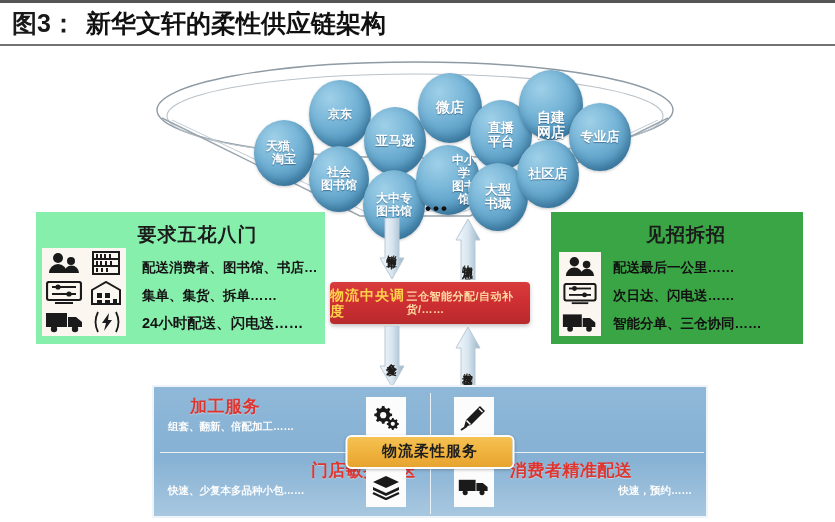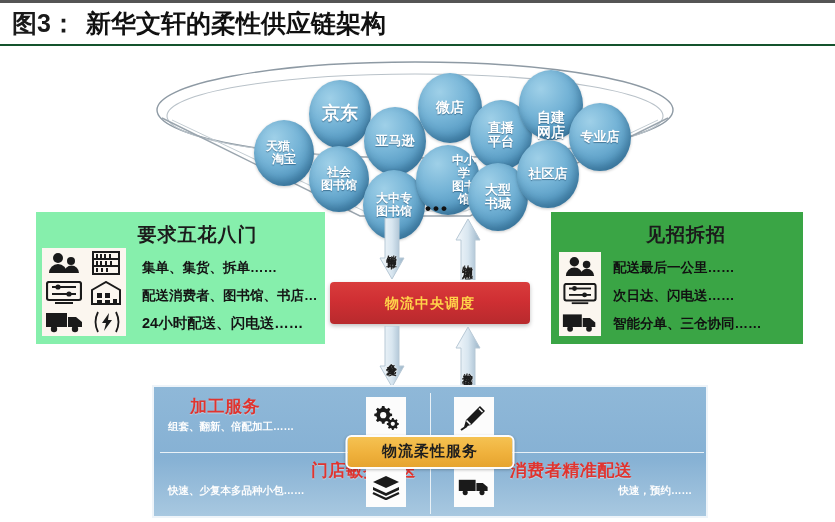--- a/index.html
+++ b/index.html
@@ -8,21 +8,21 @@
     background:#ffffff;
     font-family:"Liberation Sans","DejaVu Sans",sans-serif;
     overflow:hidden;
     position:relative;
   }
 
   
   .hdr{
     position:absolute;left:0;top:0;width:835px;height:46px;
     border-top:3px solid #555;
-    border-bottom:2px solid #14532d;
+    border-bottom:2px solid #737373;
     box-sizing:border-box;
     display:flex;align-items:center;
   }
   .hdr-inner{display:flex;align-items:baseline;padding-left:12px;}
   .fig-no{
     font-size:25px;font-weight:bold;color:#1a1a1a;
     letter-spacing:0px;white-space:nowrap;
   }
   .fig-title{
     font-size:25px;font-weight:bold;color:#111;
@@ -164,21 +164,21 @@
       <path d="M 12 70 L 210 168 L 320 168 L 518 70" fill="none" stroke="#9aa5ae" stroke-width="1.4"></path>
       <path d="M 22 72 L 214 163 L 316 163 L 508 72" fill="none" stroke="#c3ccd2" stroke-width="1"></path>
     </svg>
   </div>
 
   <div>
     <div class="bubble" style="left:254px;top:72px;width:60px;height:66px;font-size:12px;">
       <span style="white-space:pre-line;">天猫、
 淘宝</span>
     </div>
-    <div class="bubble" style="left:309px;top:32px;width:62px;height:68px;font-size:18px;">
+    <div class="bubble" style="left:309px;top:32px;width:62px;height:68px;font-size:12px;">
       <span style="white-space:pre-line;">京东</span>
     </div>
     <div class="bubble" style="left:309px;top:98px;width:60px;height:66px;font-size:12px;">
       <span style="white-space:pre-line;">社会
 图书馆</span>
     </div>
     <div class="bubble" style="left:364px;top:59px;width:62px;height:68px;font-size:13px;">
       <span style="white-space:pre-line;">亚马逊</span>
     </div>
     <div class="bubble" style="left:363px;top:122px;width:62px;height:70px;font-size:12px;">
@@ -285,24 +285,24 @@
               <path d="M6 2 Q1 12 6 22" fill="none" stroke="#1a1a1a" stroke-width="1.8"></path>
               <path d="M24 2 Q29 12 24 22" fill="none" stroke="#1a1a1a" stroke-width="1.8"></path>
               <path d="M17 3 L10 13 L14 13 L12 21 L20 10 L16 10 Z" fill="#1a1a1a"></path>
             </svg>
         </div>
       </div>
     </div>
 
     <div class="panel-rows" style="margin-left:96px;margin-top:2px;">
       <div class="prow">
+        <span class="prow-text">配送消费者、图书馆、书店…</span>
+      </div>
+      <div class="prow">
         <span class="prow-text">集单、集货、拆单……</span>
-      </div>
-      <div class="prow">
-        <span class="prow-text">配送消费者、图书馆、书店…</span>
       </div>
       <div class="prow">
         <span class="prow-text" style="font-size:14.5px;">24小时配送、闪电送……</span>
       </div>
     </div>
   </div>
 
   <div class="panel right">
     <div class="panel-title">见招拆招</div>
 
@@ -371,20 +371,21 @@
             <stop offset="100%" stop-color="#9ab4c8"></stop>
       </linearGradient>
         </defs>
       <path d="M13 1 L25 22 L20 22 L20 62 L6 62 L6 22 L1 22 Z" fill="url(#gB)" stroke="#b8c9d6" stroke-width="1"></path>
     </svg>
     <div class="vlabel">物流信息</div>
   </div>
 
   <div class="redbar">
     <div class="l1">物流中央调度</div>
+    <div class="l2">三仓智能分配/自动补货/……</div>
   </div>
 
   <div class="varrow down" style="left:379px;top:278px;">
     <svg width="26" height="62" viewBox="0 0 26 62">
       <defs>
           <linearGradient id="gC" x1="0" y1="0" x2="1" y2="0">
         <stop offset="0%" stop-color="#f4f8fb"></stop>
             <stop offset="50%" stop-color="#d8e6f0"></stop>
             <stop offset="100%" stop-color="#9ab4c8"></stop>
       </linearGradient>

